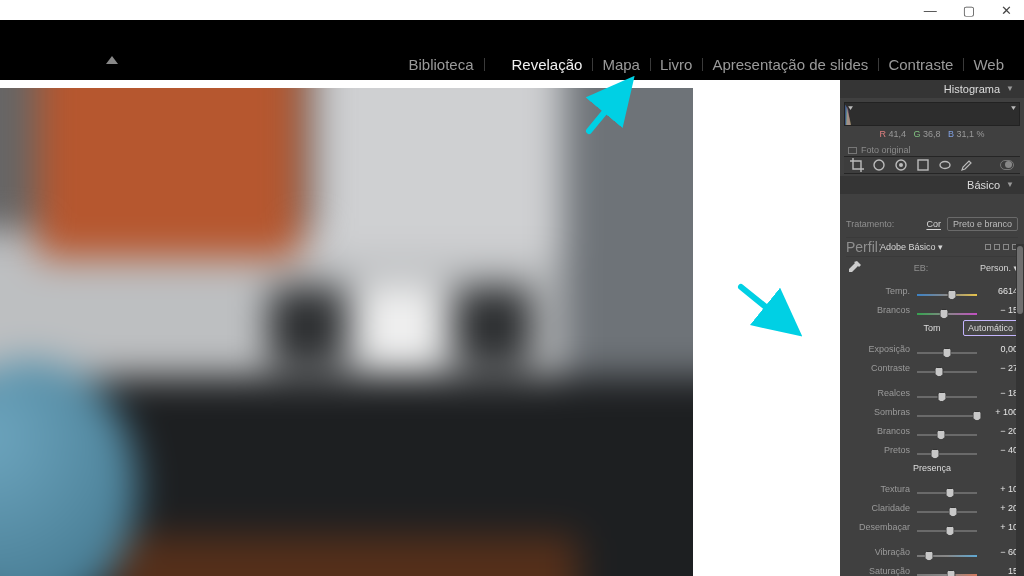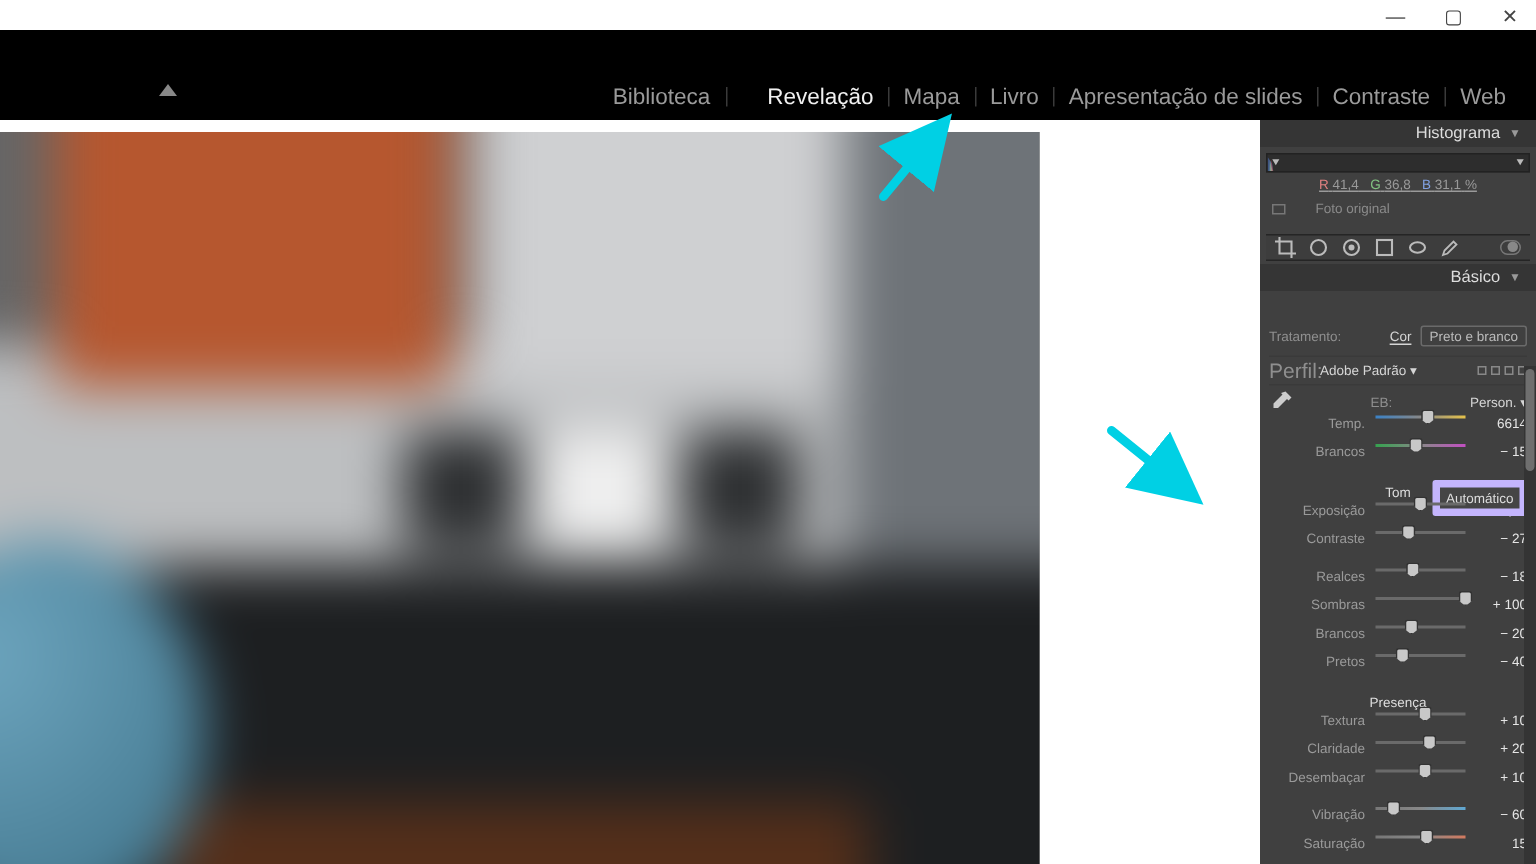--- a/index.html
+++ b/index.html
@@ -27,44 +27,44 @@
   .b6 { left: 52%; top: 42%; width: 10%; height: 14%; background: #f0f0f0; }
   .b7 { left: 64%; top: 42%; width: 10%; height: 14%; background: #2c2e30; }
   .b8 { left: -5%; top: 58%; width: 110%; height: 50%; background: #1d1f21; }
   .b9 { left: 20%; top: 86%; width: 60%; height: 20%; background: #7b3a16; opacity: .6; }
   .b10 { left: -5%; top: 55%; width: 28%; height: 45%; background: radial-gradient(circle at 30% 30%, #6ea6bf, #3a6e85); border-radius: 50%; }
   .right { width: 184px; background: #404040; color: #bfbfbf; font-size: 10px; display: flex; flex-direction: column; position: relative; }
   .panel-header { background: #353535; color: #ddd; height: 18px; line-height: 18px; padding-right: 10px; text-align: right; font-size: 11px; display: flex; justify-content: flex-end; align-items: center; gap: 6px; cursor: pointer; }
   .panel-header .tri { font-size: 8px; color: #999; }
   .histogram { height: 86px; margin: 4px 4px 0 4px; background: #2d2d2d; position: relative; border: 1px solid #222; overflow: hidden; }
   .hist-svg { position: absolute; inset: 0; }
-  .hist-readout { text-align: center; padding: 3px 0 5px 0; font-size: 9px; color: #9a9a9a; text-decoration: underline; }
+  .hist-readout { text-align: center; padding: 3px 0 5px 0; font-size: 9px; color: #9a9a9a; }
   .hist-readout span.r { color: #e08080; }
   .hist-readout span.g { color: #80c080; }
   .hist-readout span.b { color: #80a0e0; }
-  .orig-row { padding: 1px 8px 12px 8px; font-size: 9px; color: #8a8a8a; display: flex; align-items: center; gap: 20px; }
+  .orig-row { padding: 1px 8px 1px 8px; font-size: 9px; color: #8a8a8a; display: flex; align-items: center; gap: 4px; }
   .orig-box { width: 9px; height: 7px; border: 1px solid #777; display: inline-block; }
   .toolbar { background: #3d3d3d; height: 24px; margin: 0 4px; display: flex; align-items: center; gap: 8px; padding: 0 6px; border-top: 1px solid #252525; border-bottom: 1px solid #252525; }
   .tool { width: 16px; height: 16px; display: flex; align-items: center; justify-content: center; cursor: pointer; }
   .tool svg { width: 14px; height: 14px; }
   .tool.gap { margin-left: auto; }
   .tool-switch { width: 22px; height: 10px; border: 1px solid #777; border-radius: 5px; position: relative; cursor: pointer; }
   .tool-switch::after { content: ""; position: absolute; right: 1px; top: 0; width: 7px; height: 7px; border-radius: 50%; background: #888; }
   .basic-body { padding: 20px 6px 0 6px; }
-  .row { display: flex; align-items: flex-start; height: 19px; gap: 4px; }
+  .row { display: flex; align-items: flex-end; height: 19px; gap: 4px; }
   .row .lab { width: 64px; text-align: right; color: #9a9a9a; font-size: 9px; }
   .row .val { width: 34px; text-align: right; color: #e6e6e6; font-size: 9px; }
   .slider { flex: 1; height: 2px; background: #6a6a6a; position: relative; margin: 0 3px; }
   .slider.color-temp { background: linear-gradient(to right, #3b82c6 0%, #888 50%, #e6c24a 100%); }
   .slider.color-tint { background: linear-gradient(to right, #35a24f 0%, #888 50%, #c24fc2 100%); }
   .slider.color-vib { background: linear-gradient(to right, #777 0%, #888 50%, #5fa8d3 100%); }
   .slider.color-sat { background: linear-gradient(to right, #777 0%, #888 50%, #d37a5f 100%); }
   .nub { position: absolute; top: -4px; width: 9px; height: 10px; background: #c8c8c8; border: 1px solid #333; transform: translateX(-50%); border-radius: 2px 2px 0 0; clip-path: polygon(0 0,100% 0,100% 65%,50% 100%,0 65%); cursor: pointer; }
   .section-title { text-align: center; color: #ddd; font-size: 9px; margin-top: 6px; position: relative; height: 14px; line-height: 14px; }
-  .section-title .auto { position: absolute; right: 0; top: -1px; font-size: 9px; color: #ddd; border: 5px solid #c4b5fd; padding: 0 4px; border-radius: 2px; cursor: pointer; background: #454545; }
+  .section-title .auto { position: absolute; right: 0; top: -1px; font-size: 9px; color: #ddd; border: 1px solid #c4b5fd; padding: 0 4px; border-radius: 2px; cursor: pointer; background: #454545; }
   .treat-row { display: flex; align-items: center; height: 20px; gap: 6px; }
   .treat-row .tlab { color: #8f8f8f; font-size: 9px; }
   .treat-row .sp { flex: 1; }
   .treat-link { color: #d6d6d6; font-size: 9px; text-decoration: underline; text-underline-offset: 2px; cursor: pointer; }
   .treat-box { border: 1px solid #6a6a6a; border-radius: 2px; padding: 1px 5px; font-size: 9px; color: #bbb; cursor: pointer; }
   .profile-row { display: flex; align-items: center; height: 20px; gap: 6px; border-top: 1px solid #3a3a3a; border-bottom: 1px solid #3a3a3a; margin-top: 3px; }
   .profile-row .plab { color: #8f8f8f; font-size: 14px; width: 28px; }
   .profile-row .pval { color: #d6d6d6; font-size: 9px; flex: 1; cursor: pointer; }
   .profile-icons { display: flex; gap: 3px; }
   .profile-icons .sq { width: 6px; height: 6px; border: 1px solid #888; cursor: pointer; }
@@ -189,21 +189,21 @@
     <div class="basic-body">
       <div class="treat-row">
         <span class="tlab">Tratamento:</span>
         <span class="sp"></span>
         <span class="treat-link">Cor</span>
         <span class="treat-box">Preto e branco</span>
       </div>
 
       <div class="profile-row">
         <span class="plab">Perfil:</span>
-        <span class="pval"><span>Adobe Padrão</span> <span>▾</span></span>
+        <span class="pval"><span>Adobe Básico</span> <span>▾</span></span>
         <span class="profile-icons">
               <span class="sq"></span>
               <span class="sq"></span>
               <span class="sq"></span>
               <span class="sq"></span>
             </span>
       </div>
 
       <div class="wb-row">
         <svg class="eyedrop" viewBox="0 0 16 16">

